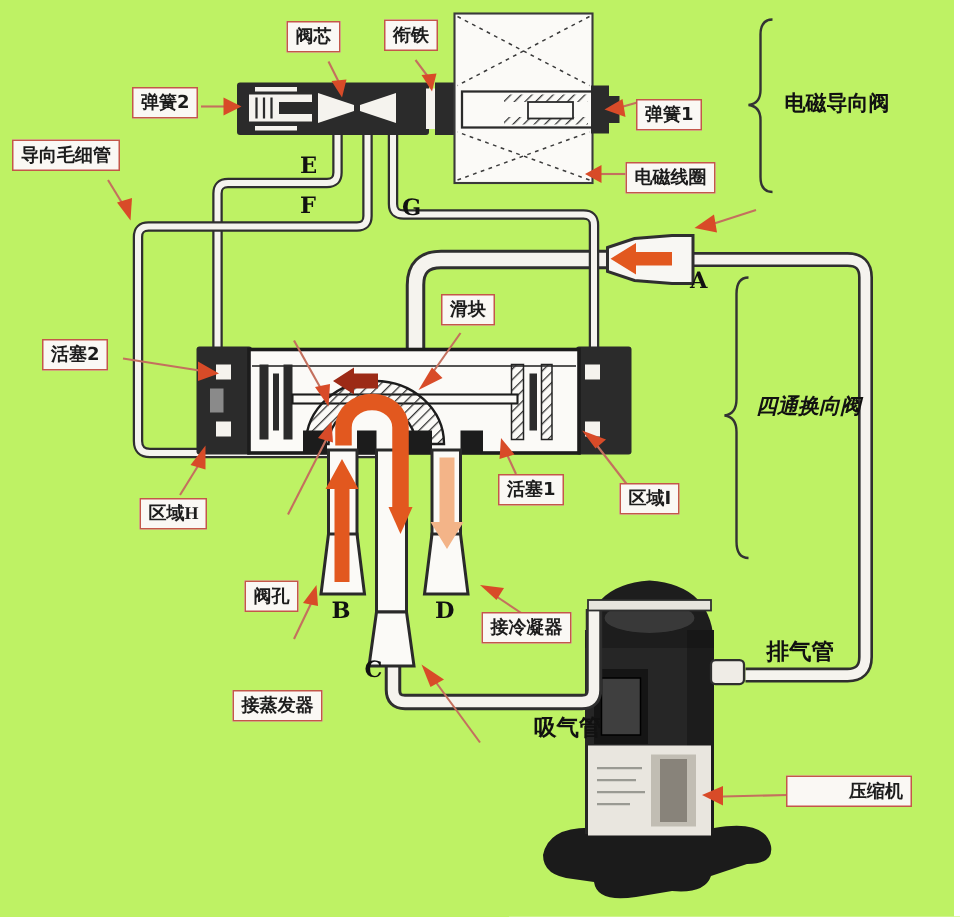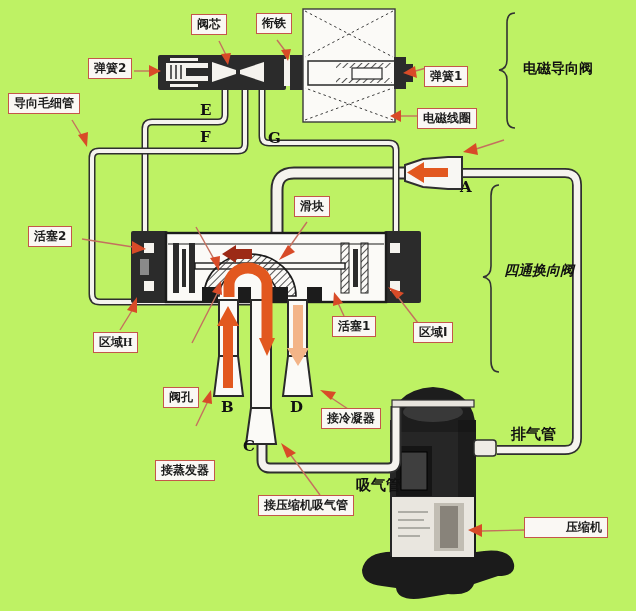--- a/index.html
+++ b/index.html
@@ -204,21 +204,20 @@
 <div class="lbl" style="left:417px;top:108px;">电磁线圈</div>
 <div class="lbl" style="left:8px;top:93px;">导向毛细管</div>
 <div class="lbl" style="left:294px;top:196px;">滑块</div>
 <div class="lbl" style="left:28px;top:226px;">活塞2</div>
 <div class="lbl" style="left:93px;top:332px;font-family:Liberation Serif, serif;">区域H</div>
 <div class="lbl" style="left:163px;top:343px;margin-top:44px;">阀孔</div>
 <div class="lbl" style="left:332px;top:316px;">活塞1</div>
 <div class="lbl" style="left:413px;top:322px;">区域I</div>
 <div class="lbl" style="left:155px;top:436px;margin-top:24px;">接蒸发器</div>
 <div class="lbl" style="left:321px;top:408px;">接冷凝器</div>
-<div class="lbl" style="left:258px;top:495px;">接压缩机吸气管</div>
 <div class="lbl" style="left:524px;top:517px;padding-left:41px;">压缩机</div>
 
 
 <div class="brace-label" style="left:523px;top:60px;">电磁导向阀</div>
 <div class="brace-label" style="left:504px;top:262px;font-style:italic;">四通换向阀</div>
 
 <div class="txt" style="left:356px;top:452px;margin-top:24px;">吸气管</div>
 <div class="txt" style="left:511px;top:425px;">排气管</div>
 
 <div class="ltr" style="left:200px;top:101px;">E</div>

